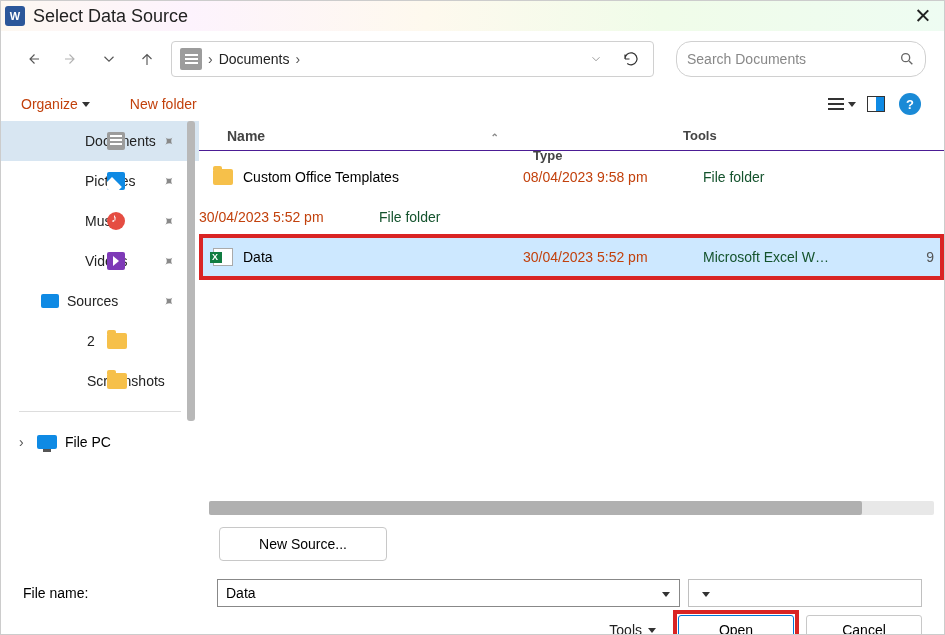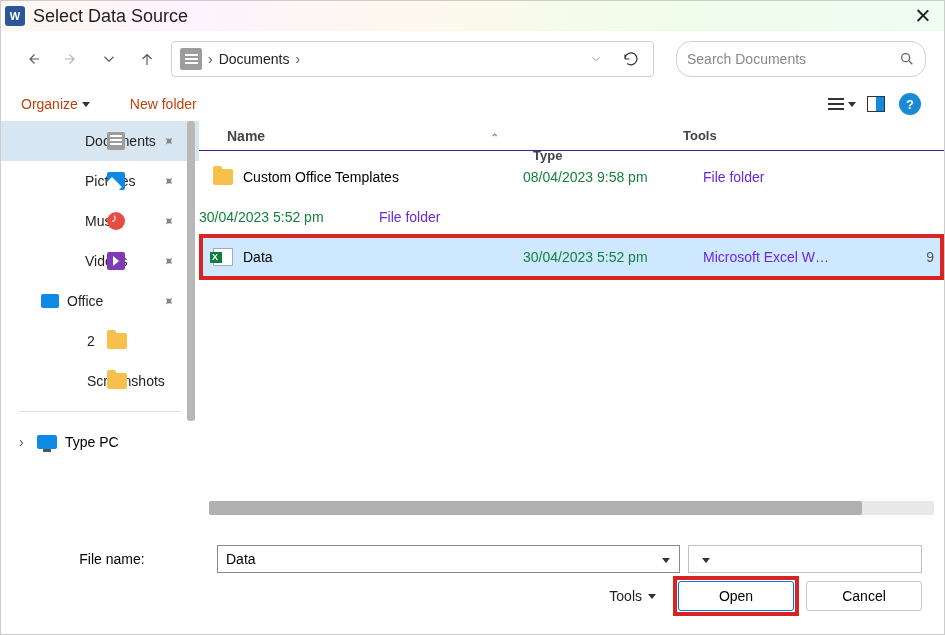--- a/index.html
+++ b/index.html
@@ -70,36 +70,36 @@
 .fh-name { width: 324px; padding-left: 28px; }
 .fh-date { width: 180px; }
 .fh-type { width: 150px; margin-top: 40px; }
 .fh-size { flex: 1; }
 .fh-sort { position: absolute; right: 24px; top: 4px; color: #888; font-size: 10px; }
 .file-list { flex: 1; padding-top: 6px; }
 .file-row { height: 40px; display: flex; align-items: center; cursor: pointer; }
 .red-box { position: absolute; left: 0; right: 0; top: -3px; bottom: -3px; border: 4px solid #d92424; pointer-events: none; }
 .file-row.selected { background: #cde8ff; }
 .fr-name { width: 324px; display: flex; align-items: center; gap: 10px; padding-left: 14px; }
-.fr-date { width: 180px; color: #15803d; }
-.fr-type { width: 150px; color: #6d28d9; white-space: nowrap; overflow: hidden; text-overflow: ellipsis; }
+.fr-date { width: 180px; color: #c2410c; }
+.fr-type { width: 150px; color: #14532d; white-space: nowrap; overflow: hidden; text-overflow: ellipsis; }
 .fr-size { flex: 1; text-align: right; padding-right: 10px; color: #555; }
 .mds-icon { width: 20px; height: 16px; background: #f6c04a; border-radius: 2px; position: relative; }
 .mds-icon::after { content: ""; position: absolute; left: 4px; top: 3px; width: 10px; height: 9px; background: #fff; border: 1px solid #aaa; }
 .excel-icon { width: 20px; height: 18px; background: #fff; border: 1px solid #aaa; position: relative; }
 .excel-icon::before { content: ""; position: absolute; left: -4px; top: 3px; width: 12px; height: 11px; background: #107c41; }
 .excel-icon::after { content: "X"; position: absolute; left: -2px; top: 3px; font-size: 9px; font-weight: 700; color: #fff; }
 
 .file-hscroll { height: 14px; margin: 4px 10px 6px 10px; background: #e8e8e8; position: relative; border-radius: 2px; }
 .file-hscroll::after { content: ""; position: absolute; left: 0; top: 0; width: 90%; height: 100%; background: #b0b0b0; border-radius: 2px; }
 
 .footer { padding: 6px 22px 10px 22px; }
 .new-source-btn { width: 168px; height: 34px; border: 1px solid #c8c8c8; background: #fff; border-radius: 4px; cursor: pointer; margin-left: 196px; }
 .fn-row { display: flex; align-items: center; margin-top: 18px; gap: 8px; }
-.fn-label { width: 186px; text-align: center; padding-right: 8px; }
+.fn-label { width: 186px; text-align: left; padding-right: 8px; }
 .fn-input-wrap { flex: 1; height: 28px; border: 1px solid #888; display: flex; align-items: center; padding: 0 4px 0 8px; }
 .fn-input { border: none; outline: none; flex: 1; }
 .fn-drop { width: 18px; color: #555; font-size: 10px; text-align: center; }
 .filter-wrap { width: 234px; height: 28px; border: 1px solid #c0c0c0; display: flex; align-items: center; padding: 0 4px 0 8px; }
 .btn-row { display: flex; justify-content: flex-end; align-items: center; gap: 12px; margin-top: 8px; }
 .tools { display: flex; align-items: center; gap: 6px; margin-right: 10px; color: #222; cursor: pointer; }
 .btn { width: 116px; height: 30px; border: 1px solid #c8c8c8; background: #fff; border-radius: 3px; cursor: pointer; }
 .btn.open { border: 1px solid #0078d7; }
 .open-highlight { position: relative; display: inline-block; }
 .open-highlight::after { content: ""; position: absolute; left: -5px; right: -5px; top: -5px; bottom: -5px; border: 4px solid #d92424; pointer-events: none; }
@@ -204,36 +204,36 @@
         <span class="sb-label">Music</span>
         <span class="pin">✦</span>
       </div>
       <div class="sb-item">
         <div class="sb-icon video-icon"></div>
         <span class="sb-label">Videos</span>
         <span class="pin">✦</span>
       </div>
       <div class="sb-item">
         <div class="sb-icon desk-icon"></div>
-        <span class="sb-label">Office</span>
+        <span class="sb-label">Sources</span>
         <span class="pin">✦</span>
       </div>
       <div class="sb-item">
         <div class="sb-icon folder-icon"></div>
         <span class="sb-label">2</span>
       </div>
       <div class="sb-item">
         <div class="sb-icon folder-icon"></div>
         <span class="sb-label">Screenshots</span>
       </div>
       <div class="sb-divider"></div>
       <div class="sb-thispc">
         <span class="chev">›</span>
         <div class="pc-icon"></div>
-        <span>Type PC</span>
+        <span>File PC</span>
       </div>
     </div>
     <div class="sb-scrollbar"></div>
   </div>
 
   <div class="file-area">
     <div class="file-header">
       <div class="fh-col fh-name">
         <span>Name</span>
         <span class="fh-sort">⌃</span>
@@ -267,20 +267,21 @@
           <div class="fr-size">9</div>
         </div>
         <div class="red-box"></div>
       </div>
     </div>
     <div class="file-hscroll"></div>
   </div>
 </div>
 
 <div class="footer">
+  <button class="new-source-btn">New Source...</button>
   <div class="fn-row">
     <div class="fn-label">File name:</div>
     <div class="fn-input-wrap">
       <input class="fn-input" value="Data" style="">
       <div class="fn-drop"><span class="tri-down"></span></div>
     </div>
     <div class="filter-wrap">
       <div class="fn-drop"><span class="tri-down"></span></div>
     </div>
   </div>

